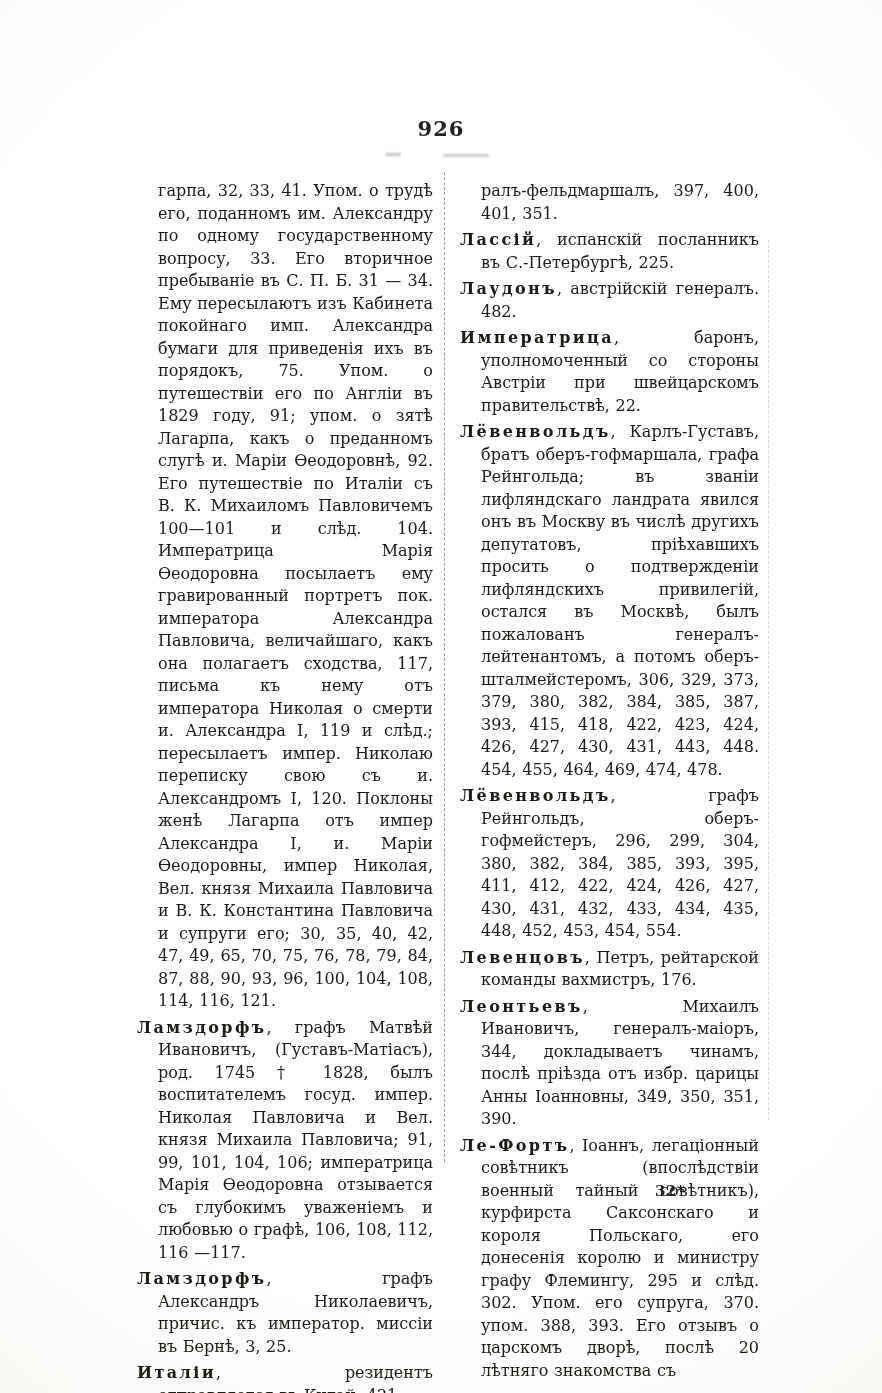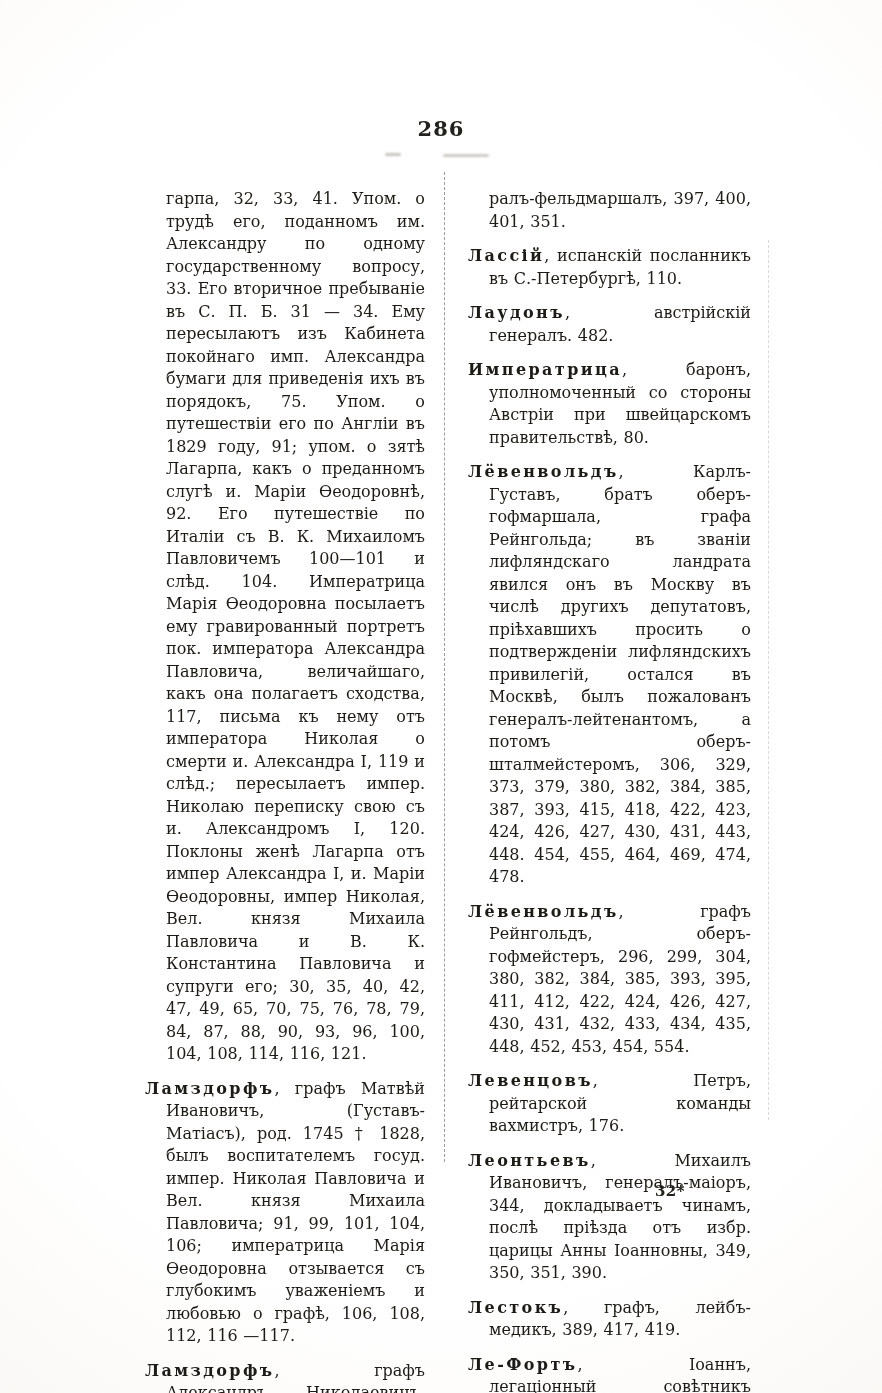--- a/index.html
+++ b/index.html
@@ -62,21 +62,21 @@
   .col {
     width: 304px;
     font-size: 16px;
     line-height: 22.5px;
     text-align: justify;
     color: #1d1b17;
   }
   .col-right { width: 307px; }
 
   .entry {
-    margin: 12px;
+    margin: 4px;
     padding-left: 21px;
     text-indent: -21px;
     word-spacing: 0.5px;
   }
   .entry.continuation {
     text-indent: 0;
   }
   .headword {
     letter-spacing: 2.4px;
     font-weight: 700;
@@ -108,42 +108,41 @@
     font-weight: bold;
     letter-spacing: 0.5px;
     color: #23211d;
   }
 </style>
 </head>
 <body>
 
 <div class="page">
 
-  <div class="page-number">286</div>
+  <div class="page-number">926</div>
 
   <div class="smudge"></div>
 
   <div class="columns">
     <div class="col col-left">
         <p class="entry continuation"><span>гарпа, 32, 33, 41. Упом. о трудѣ его, поданномъ им. Александру по одному государственному вопросу, 33. Его вторичное пребываніе въ С. П. Б. 31 — 34. Ему пересылаютъ изъ Кабинета покойнаго имп. Александра бумаги для приведенія ихъ въ порядокъ, 75. Упом. о путешествіи его по Англіи въ 1829 году, 91; упом. о зятѣ Лагарпа, какъ о преданномъ слугѣ и. Маріи Ѳеодоровнѣ, 92. Его путешествіе по Италіи съ В. К. Михаиломъ Павловичемъ 100—101 и слѣд. 104. Императрица Марія Ѳеодоровна посылаетъ ему гравированный портретъ пок. императора Александра Павловича, величайшаго, какъ она полагаетъ сходства, 117, письма къ нему отъ императора Николая о смерти и. Александра I, 119 и слѣд.; пересылаетъ импер. Николаю переписку свою съ и. Александромъ I, 120. Поклоны женѣ Лагарпа отъ импер Александра I, и. Маріи Ѳеодоровны, импер Николая, Вел. князя Михаила Павловича и В. К. Константина Павловича и супруги его; 30, 35, 40, 42, 47, 49, 65, 70, 75, 76, 78, 79, 84, 87, 88, 90, 93, 96, 100, 104, 108, 114, 116, 121.</span></p>
         <p class="entry"><span class="headword">Ламздорфъ</span><span>, графъ Матвѣй Ивановичъ, (Густавъ-Матіасъ), род. 1745 † 1828, былъ воспитателемъ госуд. импер. Николая Павловича и Вел. князя Михаила Павловича; 91, 99, 101, 104, 106; императрица Марія Ѳеодоровна отзывается съ глубокимъ уваженіемъ и любовью о графѣ, 106, 108, 112, 116 —117.</span></p>
         <p class="entry"><span class="headword">Ламздорфъ</span><span>, графъ Александръ Николаевичъ, причис. къ император. миссіи въ Бернѣ, 3, 25.</span></p>
-        <p class="entry"><span class="headword">Петръ</span><span>, резидентъ отправляется въ Китай, 421.</span></p>
+        <p class="entry"><span class="headword">Италіи</span><span>, резидентъ отправляется въ Китай, 421.</span></p>
         <p class="entry"><span class="headword">Ласси</span><span>, графъ Петръ Петровичъ, (род. 1678 † 1751) въ 1736 г. гене-</span></p>
       </div>
     <div class="col col-right">
         <p class="entry continuation"><span>ралъ-фельдмаршалъ, 397, 400, 401, 351.</span></p>
-        <p class="entry"><span class="headword">Лассій</span><span>, испанскій посланникъ въ С.-Петербургѣ, 110.</span></p>
+        <p class="entry"><span class="headword">Лассій</span><span>, испанскій посланникъ въ С.-Петербургѣ, 225.</span></p>
         <p class="entry"><span class="headword">Лаудонъ</span><span>, австрійскій генералъ. 482.</span></p>
-        <p class="entry"><span class="headword">Императрица</span><span>, баронъ, уполномоченный со стороны Австріи при швейцарскомъ правительствѣ, 80.</span></p>
+        <p class="entry"><span class="headword">Императрица</span><span>, баронъ, уполномоченный со стороны Австріи при швейцарскомъ правительствѣ, 22.</span></p>
         <p class="entry"><span class="headword">Лёвенвольдъ</span><span>, Карлъ-Густавъ, братъ оберъ-гофмаршала, графа Рейнгольда; въ званіи лифляндскаго ландрата явился онъ въ Москву въ числѣ другихъ депутатовъ, пріѣхавшихъ просить о подтвержденіи лифляндскихъ привилегій, остался въ Москвѣ, былъ пожалованъ генералъ-лейтенантомъ, а потомъ оберъ-шталмейстеромъ, 306, 329, 373, 379, 380, 382, 384, 385, 387, 393, 415, 418, 422, 423, 424, 426, 427, 430, 431, 443, 448. 454, 455, 464, 469, 474, 478.</span></p>
         <p class="entry"><span class="headword">Лёвенвольдъ</span><span>, графъ Рейнгольдъ, оберъ-гофмейстеръ, 296, 299, 304, 380, 382, 384, 385, 393, 395, 411, 412, 422, 424, 426, 427, 430, 431, 432, 433, 434, 435, 448, 452, 453, 454, 554.</span></p>
         <p class="entry"><span class="headword">Левенцовъ</span><span>, Петръ, рейтарской команды вахмистръ, 176.</span></p>
         <p class="entry"><span class="headword">Леонтьевъ</span><span>, Михаилъ Ивановичъ, генералъ-маіоръ, 344, докладываетъ чинамъ, послѣ пріѣзда отъ избр. царицы Анны Іоанновны, 349, 350, 351, 390.</span></p>
-        <p class="entry"><span class="headword">Лестокъ</span><span>, графъ, лейбъ-медикъ, 389, 417, 419.</span></p>
         <p class="entry"><span class="headword">Ле-Фортъ</span><span>, Іоаннъ, легаціонный совѣтникъ (впослѣдствіи военный тайный совѣтникъ), курфирста Саксонскаго и короля Польскаго, его донесенія королю и министру графу Флемингу, 295 и слѣд. 302. Упом. его супруга, 370. упом. 388, 393. Его отзывъ о царскомъ дворѣ, послѣ 20 лѣтняго знакомства съ</span></p>
       </div>
   </div>
 
   <div class="divider"></div>
   <div class="edge-rule"></div>
 
   <div class="footer-mark">32*</div>
 
 </div>

